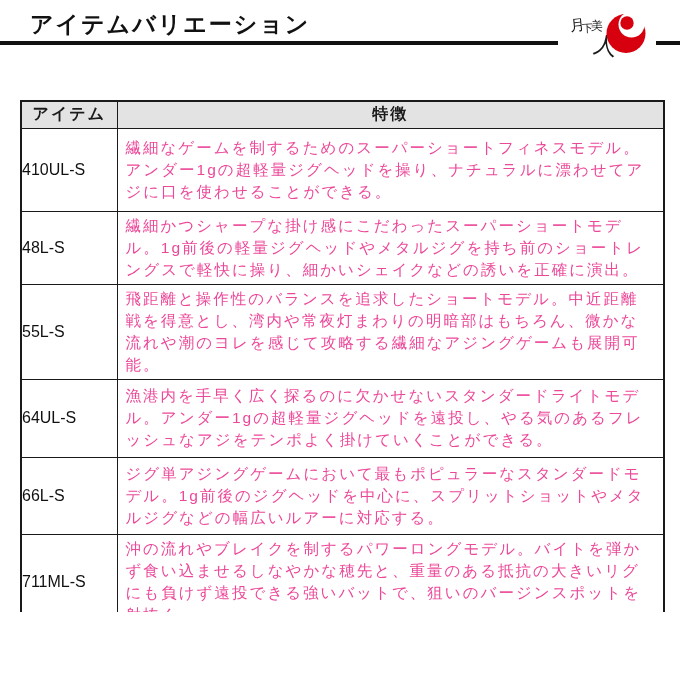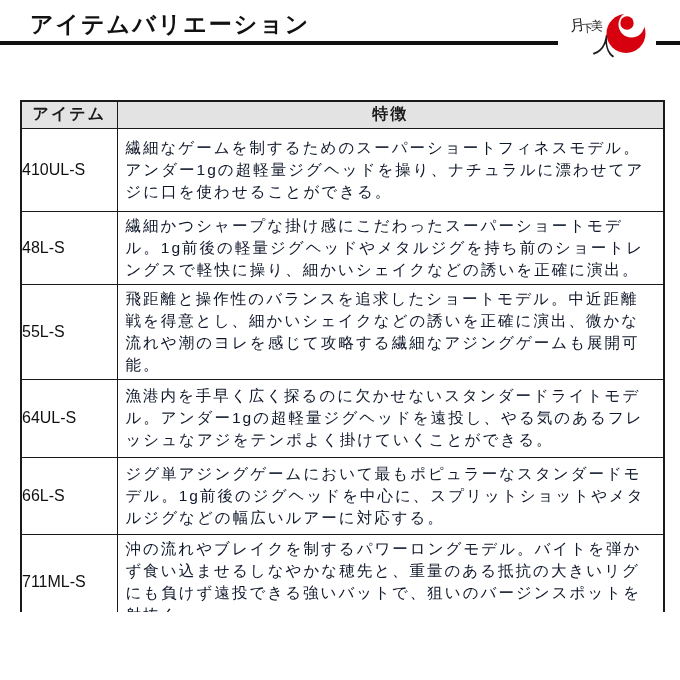--- a/index.html
+++ b/index.html
@@ -93,21 +93,21 @@
     color: #111111;
     white-space: nowrap;
   }
   .cell-desc {
     padding: 3px 8px;
     font-size: 15.5px;
     line-height: 22px;
     letter-spacing: 2px;
     text-align: left;
     word-break: break-all;
-    color: #0f172a;
+    color: #ec4899;
   }
   tbody tr:nth-child(1) { height: 83px; }
   tbody tr:nth-child(2) { height: 73px; }
   tbody tr:nth-child(3) { height: 72px; }
   tbody tr:nth-child(4) { height: 78px; }
   tbody tr:nth-child(5) { height: 77px; }
   tbody tr:nth-child(6) { height: 76px; }
   tbody tr:nth-child(7) { height: 68px; }
 </style>
 </head>
@@ -146,21 +146,21 @@
       <tr>
         <td class="cell-item">410UL-S</td>
         <td class="cell-desc">繊細なゲームを制するためのスーパーショートフィネスモデル。アンダー1gの超軽量ジグヘッドを操り、ナチュラルに漂わせてアジに口を使わせることができる。</td>
       </tr>
       <tr>
         <td class="cell-item">48L-S</td>
         <td class="cell-desc">繊細かつシャープな掛け感にこだわったスーパーショートモデル。1g前後の軽量ジグヘッドやメタルジグを持ち前のショートレングスで軽快に操り、細かいシェイクなどの誘いを正確に演出。</td>
       </tr>
       <tr>
         <td class="cell-item">55L-S</td>
-        <td class="cell-desc">飛距離と操作性のバランスを追求したショートモデル。中近距離戦を得意とし、細かいシェイクなどの誘いを正確に演出、微かな流れや潮のヨレを感じて攻略する繊細なアジングゲームも展開可能。</td>
+        <td class="cell-desc">飛距離と操作性のバランスを追求したショートモデル。中近距離戦を得意とし、湾内や常夜灯まわりの明暗部はもちろん、微かな流れや潮のヨレを感じて攻略する繊細なアジングゲームも展開可能。</td>
       </tr>
       <tr>
         <td class="cell-item">64UL-S</td>
         <td class="cell-desc">漁港内を手早く広く探るのに欠かせないスタンダードライトモデル。アンダー1gの超軽量ジグヘッドを遠投し、やる気のあるフレッシュなアジをテンポよく掛けていくことができる。</td>
       </tr>
       <tr>
         <td class="cell-item">66L-S</td>
         <td class="cell-desc">ジグ単アジングゲームにおいて最もポピュラーなスタンダードモデル。1g前後のジグヘッドを中心に、スプリットショットやメタルジグなどの幅広いルアーに対応する。</td>
       </tr>
       <tr>

